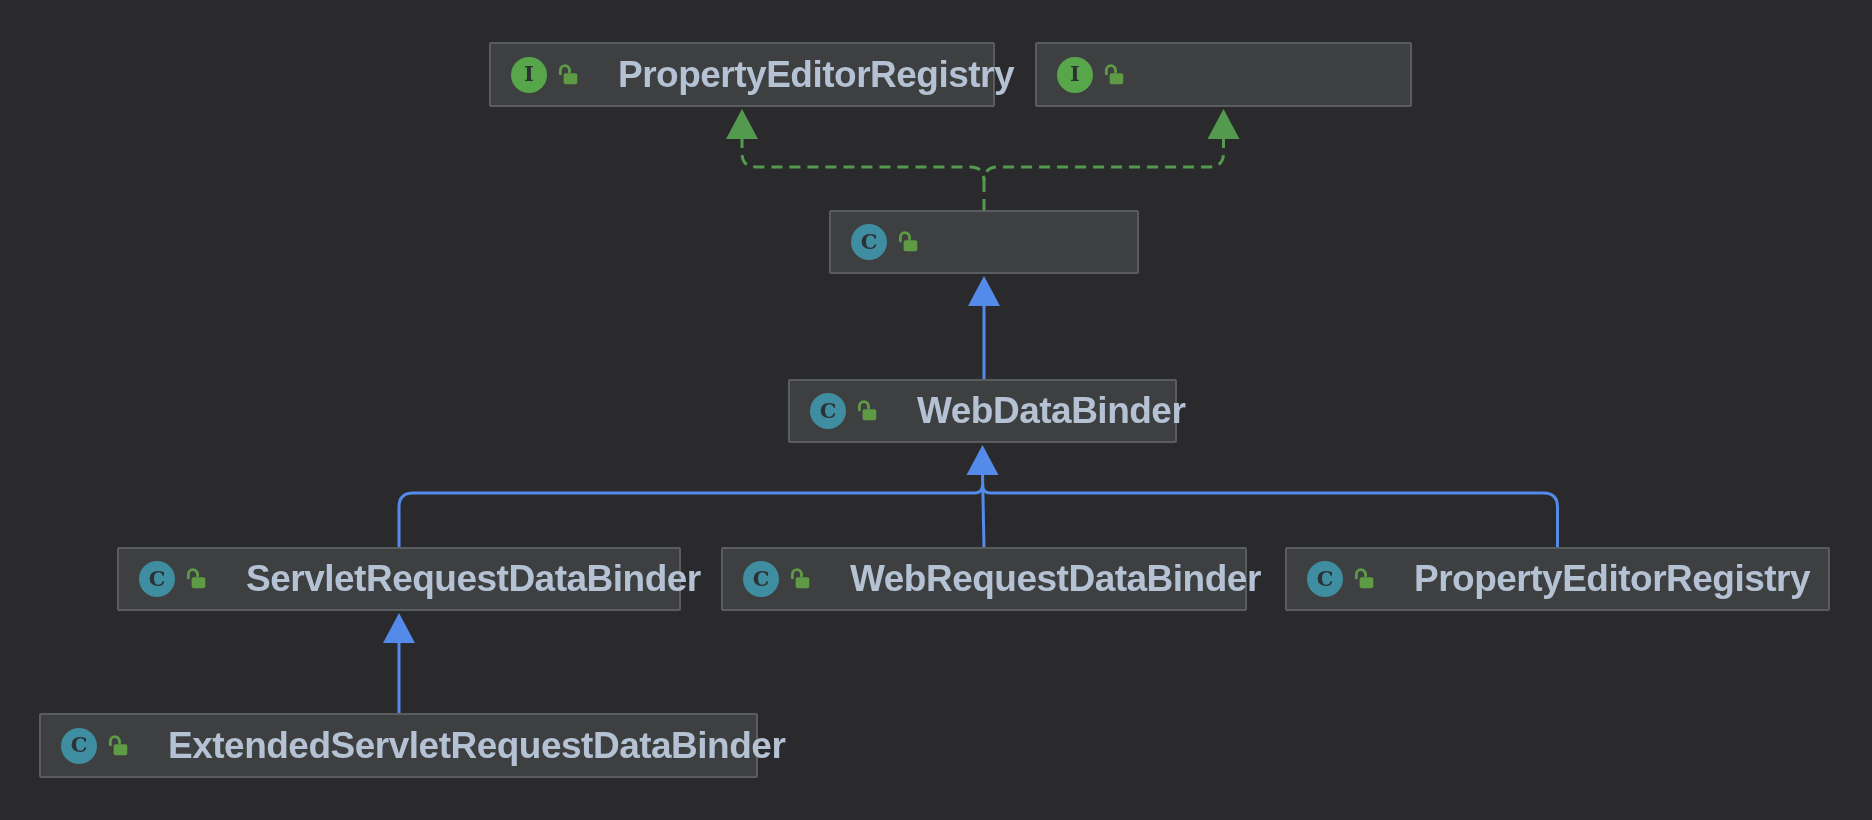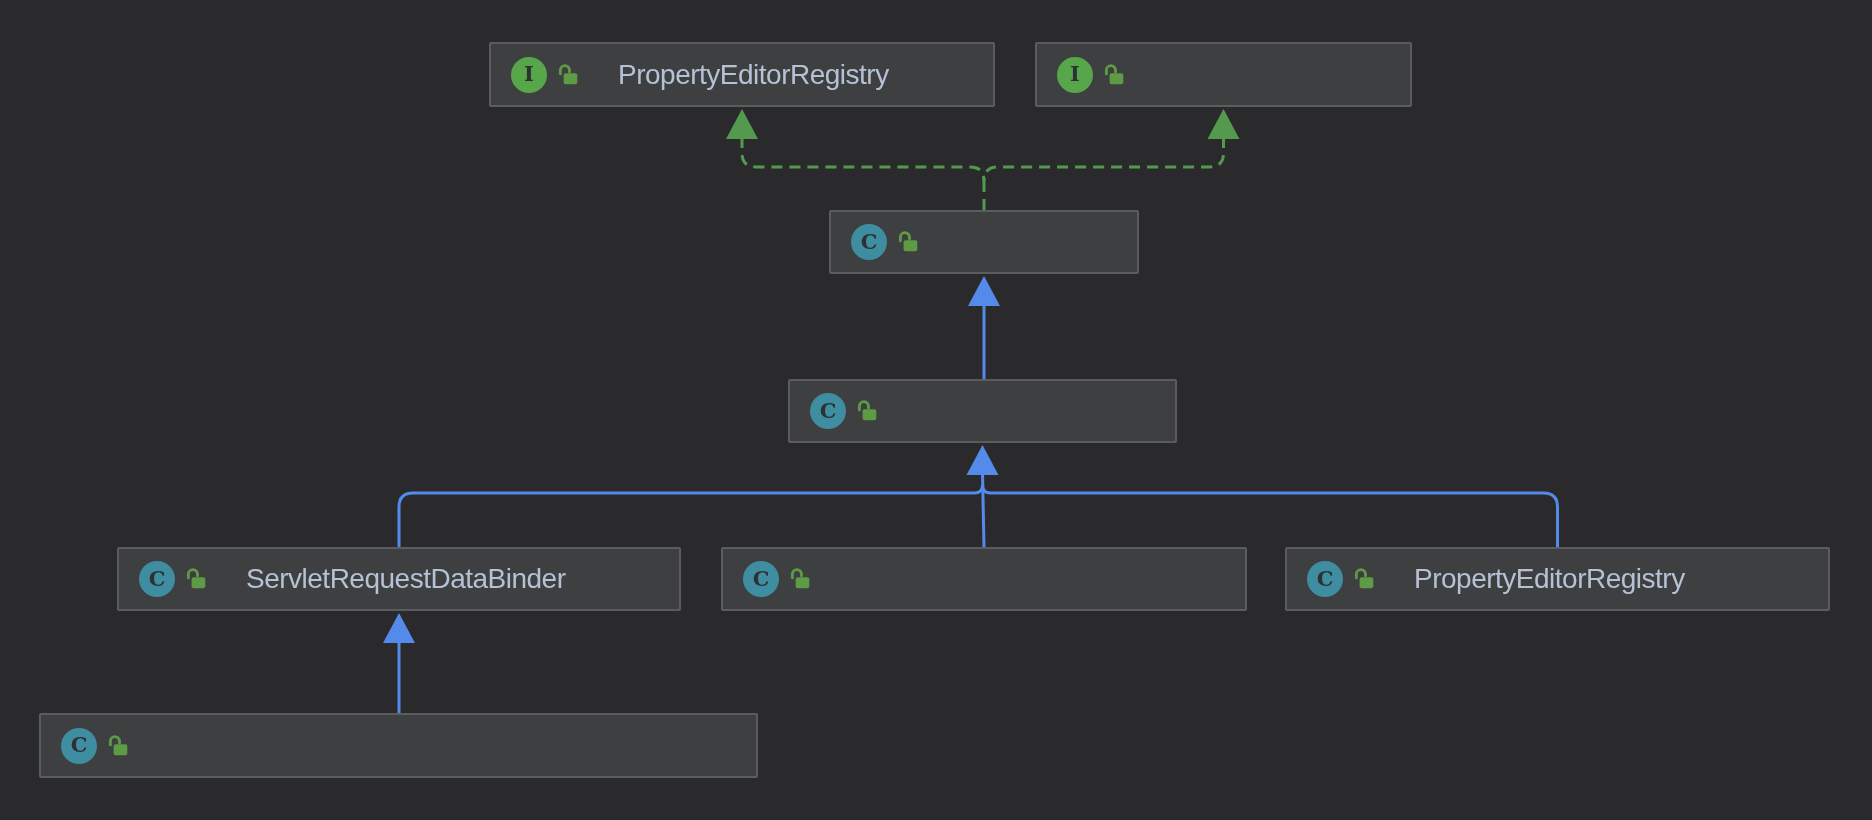--- a/index.html
+++ b/index.html
@@ -18,21 +18,21 @@
   .badge{
     width:36px;height:36px;border-radius:50%;
     display:flex;align-items:center;justify-content:center;flex:0 0 auto;
   }
   .badge-letter{
     font-family:"DejaVu Serif",serif;font-size:21px;font-weight:bold;line-height:1;
     transform:translateY(-1px);
   }
   .lock{width:24px;height:24px;margin-left:9px;flex:0 0 auto}
   .label{
-    margin-left:38px;font-size:28px;font-weight:400;letter-spacing:-0.5px;
+    margin-left:38px;font-size:37px;font-weight:700;letter-spacing:-0.5px;
     white-space:nowrap;
   }
 </style>
 </head>
 <body style="background: rgb(42, 42, 44);">
 
 <div class="canvas">
   <svg class="edges" id="edges-svg" xmlns="http://www.w3.org/2000/svg" width="1872" height="820" viewBox="0 0 1872 820">
       <polygon points="742,109 726,139 758,139" fill="#539a4e"></polygon>
       <path d="M 742 137 L 742 153 Q 742 167 756 167 L 970 167 Q 984 167 984 181" fill="none" stroke="#539a4e" stroke-width="3" stroke-dasharray="11 7"></path>
@@ -78,53 +78,56 @@
     </svg>
   </div>
       <div class="node" style="left: 788px; top: 379px; width: 389px; height: 64px; background: rgb(61, 63, 65); border-color: rgb(90, 93, 95); color: rgb(181, 194, 212);">
     <span class="badge" style="background: rgb(63, 141, 161);">
       <span class="badge-letter" style="color: rgb(44, 49, 52);">C</span>
     </span>
     <svg class="lock" viewBox="0 0 22 22">
       <path class="shackle" d="M4 10 V6.6 a4.2 4.2 0 0 1 8.4 0 V8.2" fill="none" stroke-width="2.6" stroke-linecap="round" stroke="#5f9b45"></path>
       <rect class="lock-body" x="7" y="9.5" width="12.5" height="10" rx="1.8" fill="#5f9b45"></rect>
     </svg>
+    <span class="label">WebDataBinder</span>
   </div>
       <div class="node" style="left: 117px; top: 547px; width: 564px; height: 64px; background: rgb(61, 63, 65); border-color: rgb(90, 93, 95); color: rgb(181, 194, 212);">
     <span class="badge" style="background: rgb(63, 141, 161);">
       <span class="badge-letter" style="color: rgb(44, 49, 52);">C</span>
     </span>
     <svg class="lock" viewBox="0 0 22 22">
       <path class="shackle" d="M4 10 V6.6 a4.2 4.2 0 0 1 8.4 0 V8.2" fill="none" stroke-width="2.6" stroke-linecap="round" stroke="#5f9b45"></path>
       <rect class="lock-body" x="7" y="9.5" width="12.5" height="10" rx="1.8" fill="#5f9b45"></rect>
     </svg>
     <span class="label">ServletRequestDataBinder</span>
   </div>
       <div class="node" style="left: 721px; top: 547px; width: 526px; height: 64px; background: rgb(61, 63, 65); border-color: rgb(90, 93, 95); color: rgb(181, 194, 212);">
     <span class="badge" style="background: rgb(63, 141, 161);">
       <span class="badge-letter" style="color: rgb(44, 49, 52);">C</span>
     </span>
     <svg class="lock" viewBox="0 0 22 22">
       <path class="shackle" d="M4 10 V6.6 a4.2 4.2 0 0 1 8.4 0 V8.2" fill="none" stroke-width="2.6" stroke-linecap="round" stroke="#5f9b45"></path>
       <rect class="lock-body" x="7" y="9.5" width="12.5" height="10" rx="1.8" fill="#5f9b45"></rect>
     </svg>
+    <span class="label">WebRequestDataBinder</span>
   </div>
       <div class="node" style="left: 1285px; top: 547px; width: 545px; height: 64px; background: rgb(61, 63, 65); border-color: rgb(90, 93, 95); color: rgb(181, 194, 212);">
     <span class="badge" style="background: rgb(63, 141, 161);">
       <span class="badge-letter" style="color: rgb(44, 49, 52);">C</span>
     </span>
     <svg class="lock" viewBox="0 0 22 22">
       <path class="shackle" d="M4 10 V6.6 a4.2 4.2 0 0 1 8.4 0 V8.2" fill="none" stroke-width="2.6" stroke-linecap="round" stroke="#5f9b45"></path>
       <rect class="lock-body" x="7" y="9.5" width="12.5" height="10" rx="1.8" fill="#5f9b45"></rect>
     </svg>
     <span class="label">PropertyEditorRegistry</span>
   </div>
       <div class="node" style="left: 39px; top: 713px; width: 719px; height: 65px; background: rgb(61, 63, 65); border-color: rgb(90, 93, 95); color: rgb(181, 194, 212);">
     <span class="badge" style="background: rgb(63, 141, 161);">
       <span class="badge-letter" style="color: rgb(44, 49, 52);">C</span>
     </span>
     <svg class="lock" viewBox="0 0 22 22">
       <path class="shackle" d="M4 10 V6.6 a4.2 4.2 0 0 1 8.4 0 V8.2" fill="none" stroke-width="2.6" stroke-linecap="round" stroke="#5f9b45"></path>
       <rect class="lock-body" x="7" y="9.5" width="12.5" height="10" rx="1.8" fill="#5f9b45"></rect>
     </svg>
+    <span class="label">ExtendedServletRequestDataBinder</span>
   </div>
     </div>
 </div>
 
 </body></html>

